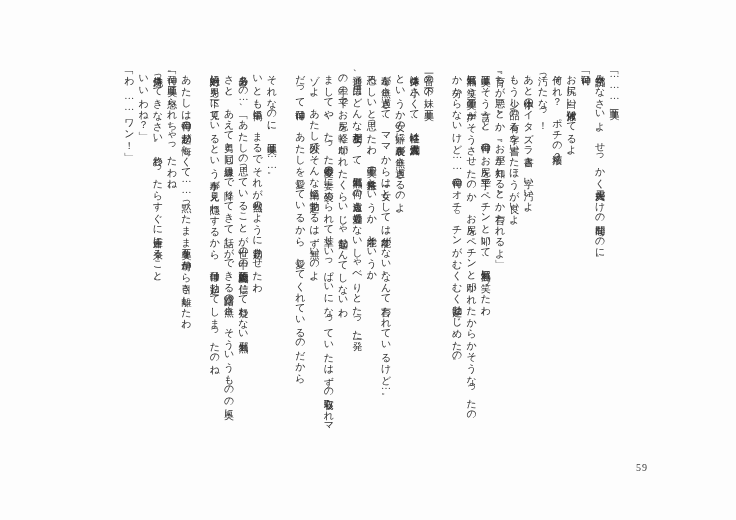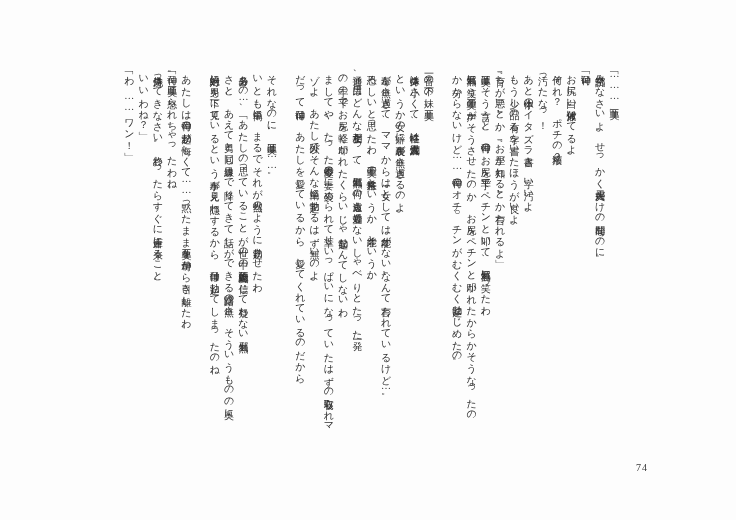--- a/index.html
+++ b/index.html
@@ -94,14 +94,14 @@
     <div class="group">
       <p class="line">あたしは伸司の勃起が悔しくて……黙ったまま亜美を伸司から引き離したわ。</p>
       <p class="line">「伸司。亜美に怒られちゃったわね。</p>
       <p class="line">身体洗ってきなさい。終わったらすぐに倉庫に来ること。</p>
       <p class="line">いいわね？」</p>
       <p class="line">「わ、……ワン！」</p>
     </div>
 
   </div>
 
-  <div class="page-number">74</div>
+  <div class="page-number">59</div>
 </div>
 
 </body></html>

